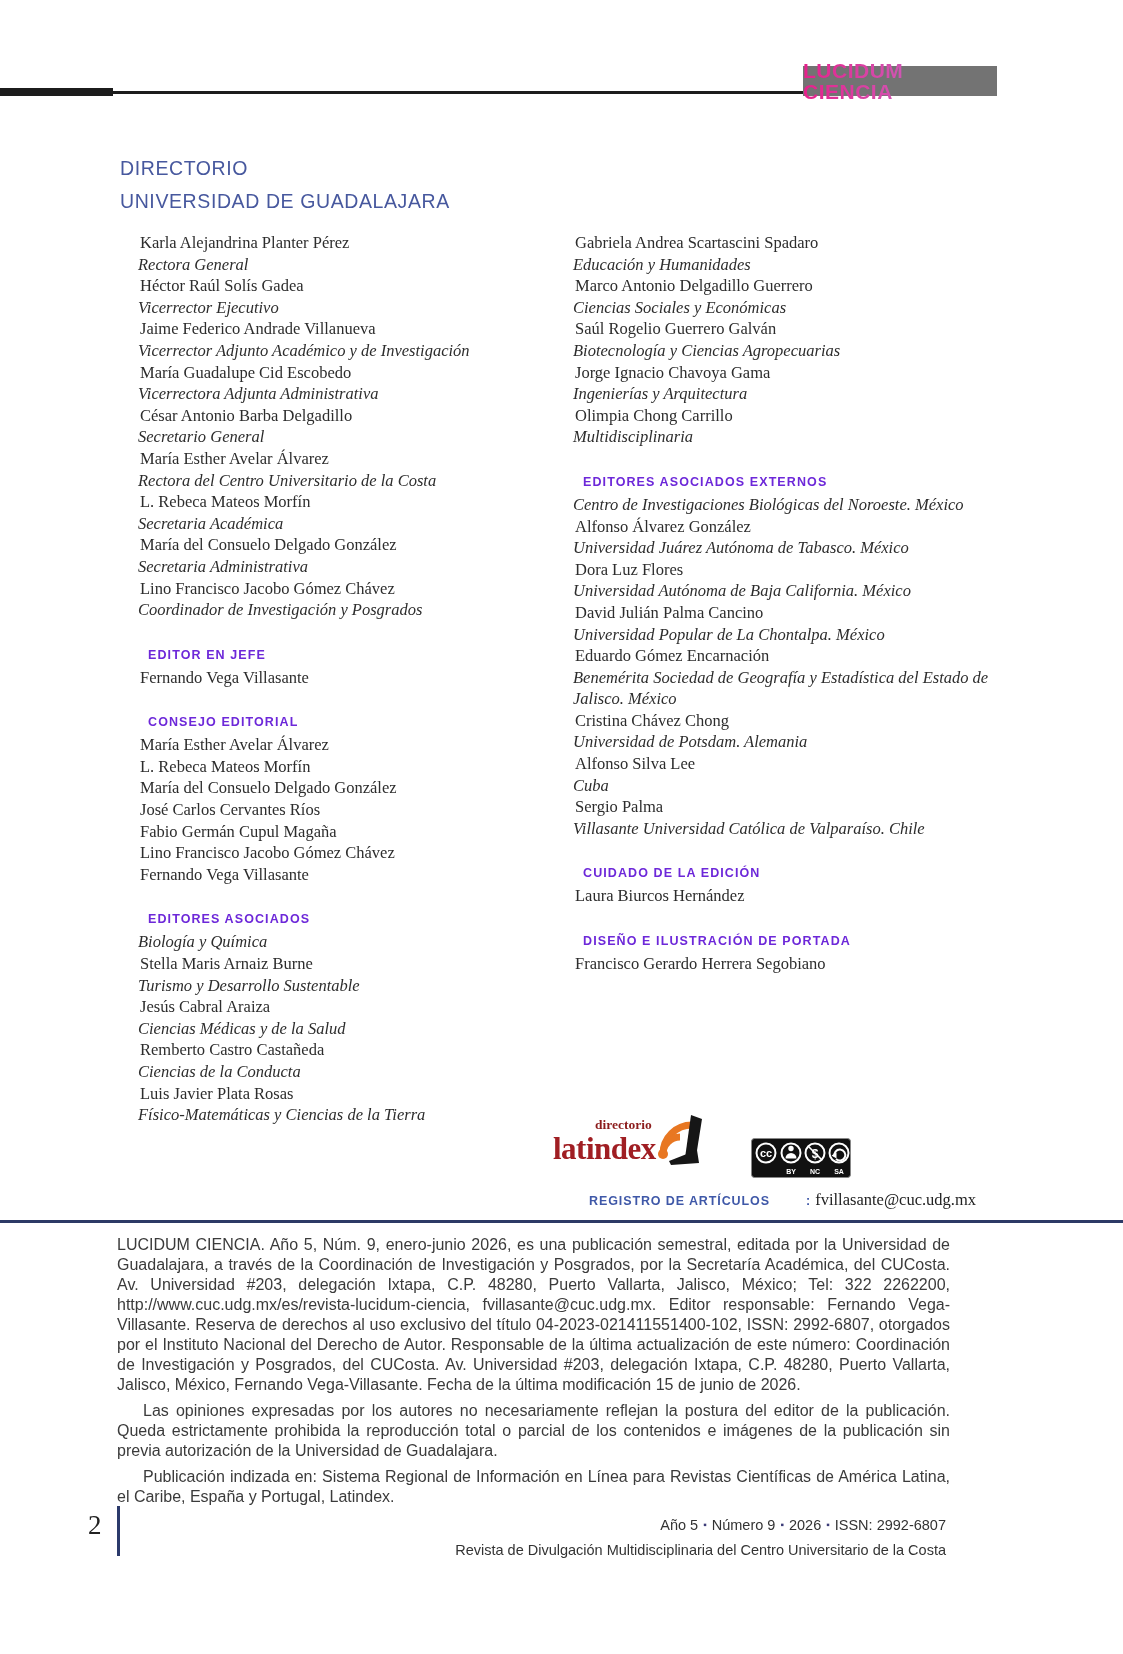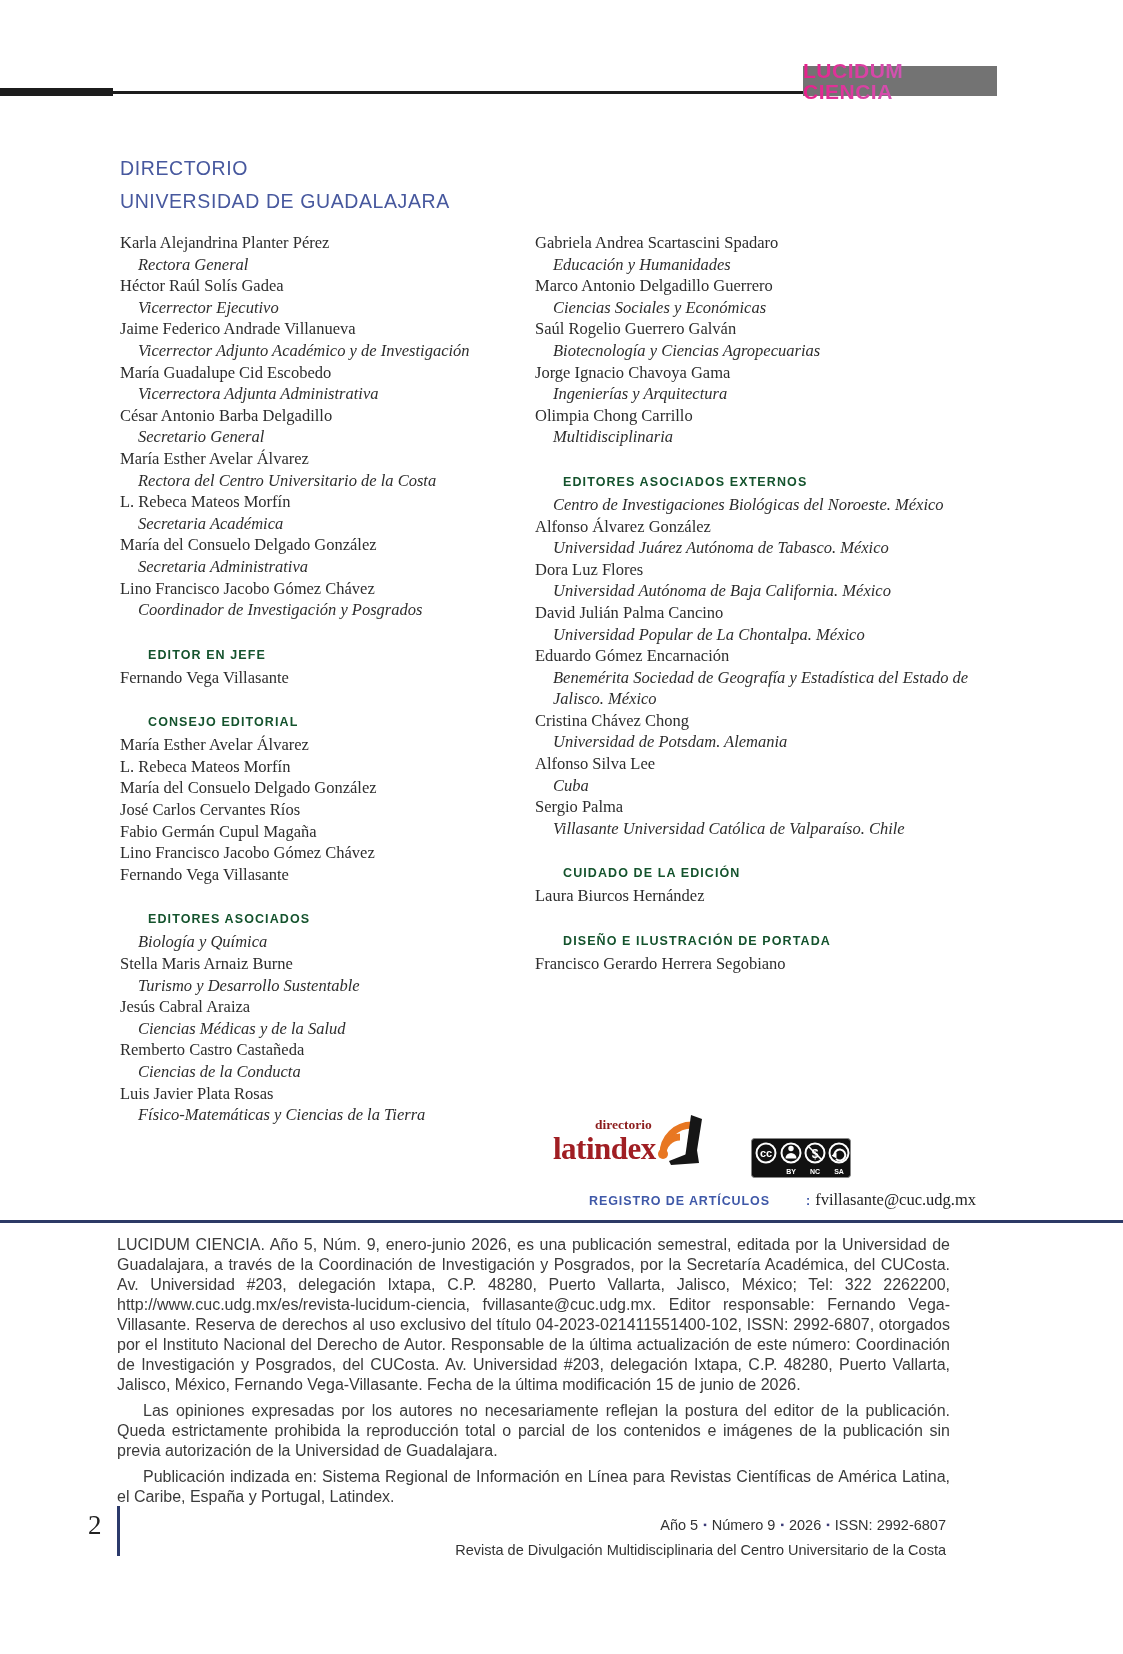--- a/index.html
+++ b/index.html
@@ -25,28 +25,28 @@
   }
   
   .page-title {
     position:absolute; left:120px; top:152px;
     font-family:"Liberation Sans","DejaVu Sans",sans-serif;
     font-size:19.5px; line-height:33px; letter-spacing:0.6px; color:#47589e;
   }
   
   .col { position:absolute; top:232px; }
   .col-left  { left:120px; width:412px; }
-  .col-right { left:535px; width:440px; }
+  .col-right { left:555px; width:440px; }
   .block + .block { margin-top:24px; }
   .section-heading {
     font-family:"Liberation Sans","DejaVu Sans",sans-serif;
     font-size:12.5px; font-weight:600; letter-spacing:1.1px;
-    color:#14532d; line-height:20px; margin-bottom:2px;padding-left:28px;
-  }
-  .entry-name { font-size:16.5px; line-height:21.6px; }
+    color:#6d28d9; line-height:20px; margin-bottom:2px;padding-left:28px;
+  }
+  .entry-name { font-size:16.5px; line-height:21.6px;margin-left:20px; }
   .entry-role { font-size:16.5px; line-height:21.6px; font-style:italic; padding-left:18px; }
   
   .latindex { position:absolute; left:553px; top:1118px; width:150px; height:66px; }
   .latindex-top {
     position:relative; z-index:1; margin-left:42px;
     font-size:13.5px; font-weight:bold; color:#8c1c1c; line-height:14px;
   }
   .latindex-word {
     position:relative; z-index:1;
     font-size:31px; font-weight:bold; color:#a01e23; letter-spacing:-0.5px; line-height:34px;

